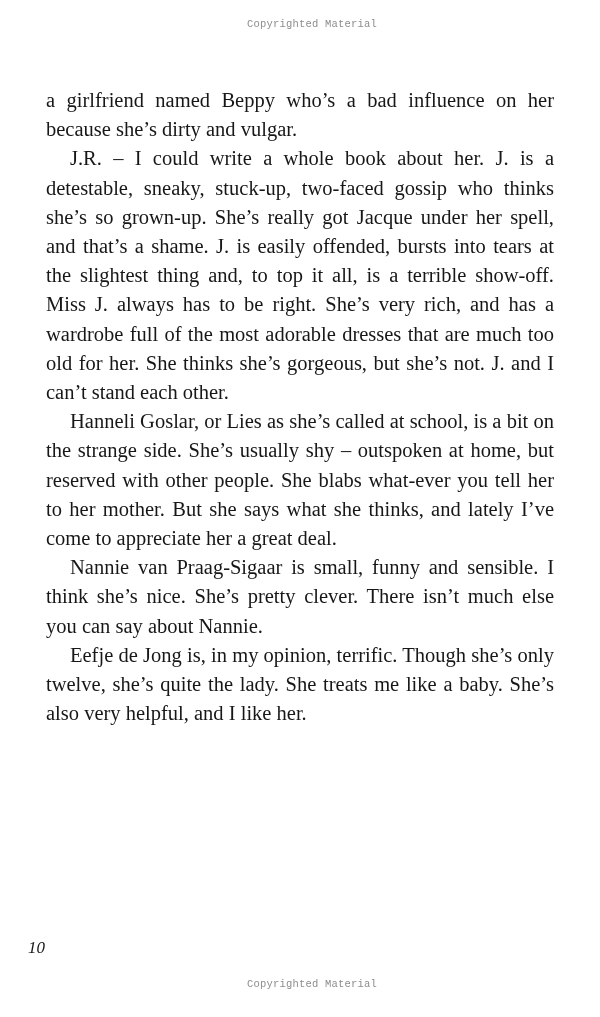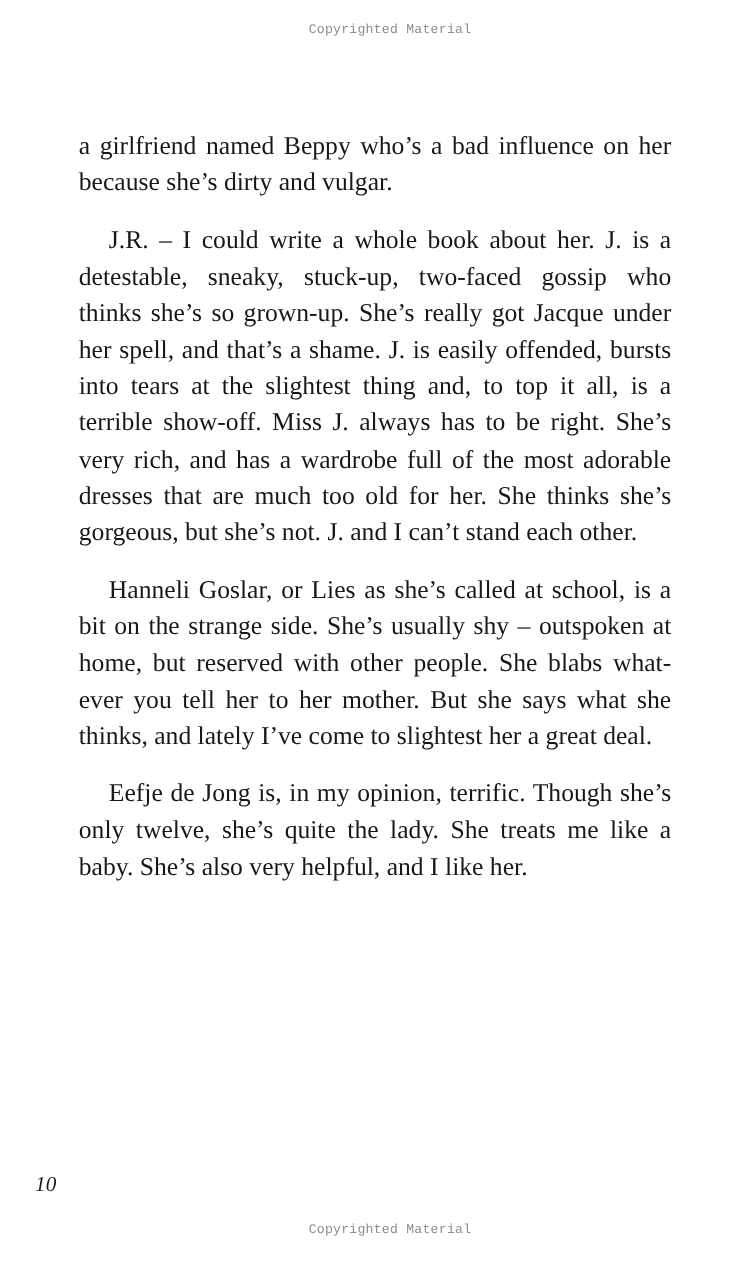--- a/index.html
+++ b/index.html
@@ -34,21 +34,21 @@
   .watermark-top { top: 18px; }
   .watermark-bottom { bottom: 27px; }
 
   .text-column {
     position: absolute;
     left: 46px;
     top: 86px;
     width: 508px;
   }
   .para {
-    margin: 17px;
+    margin: 0;
     font-size: 20.5px;
     line-height: 29.2px;
     text-align: justify;
     text-justify: inter-word;
     hyphens: manual;
     color: #171717;
   }
   .para.indent {
     text-indent: 24px;
     font-family: Liberation Serif, serif;
@@ -66,21 +66,22 @@
 </head>
 <body>
 
 <div class="page">
 
   <div class="watermark watermark-top">Copyrighted Material</div>
 
   <div class="text-column">
     <p class="para">a girlfriend named Beppy who’s a bad influence on her because she’s dirty and vulgar.</p>
     <p class="para indent">J.R. – I could write a whole book about her. J. is a detestable, sneaky, stuck-up, two-faced gossip who thinks she’s so grown-up. She’s really got Jacque under her spell, and that’s a shame. J. is easily offended, bursts into tears at the slightest thing and, to top it all, is a terrible show-off. Miss J. always has to be right. She’s very rich, and has a wardrobe full of the most adorable dresses that are much too old for her. She thinks she’s gorgeous, but she’s not. J. and I can’t stand each other.</p>
-    <p class="para indent">Hanneli Goslar, or Lies as she’s called at school, is a bit on the strange side. She’s usually shy – outspoken at home, but reserved with other people. She blabs what-ever you tell her to her mother. But she says what she thinks, and lately I’ve come to slightest her a great deal.</p>
+    <p class="para indent">Hanneli Goslar, or Lies as she’s called at school, is a bit on the strange side. She’s usually shy – outspoken at home, but reserved with other people. She blabs what-ever you tell her to her mother. But she says what she thinks, and lately I’ve come to appreciate her a great deal.</p>
+    <p class="para indent">Nannie van Praag-Sigaar is small, funny and sensible. I think she’s nice. She’s pretty clever. There isn’t much else you can say about Nannie.</p>
     <p class="para indent">Eefje de Jong is, in my opinion, terrific. Though she’s only twelve, she’s quite the lady. She treats me like a baby. She’s also very helpful, and I like her.</p>
   </div>
 
   <div class="folio">10</div>
 
   <div class="watermark watermark-bottom">Copyrighted Material</div>
 
 </div>
 
 </body></html>

